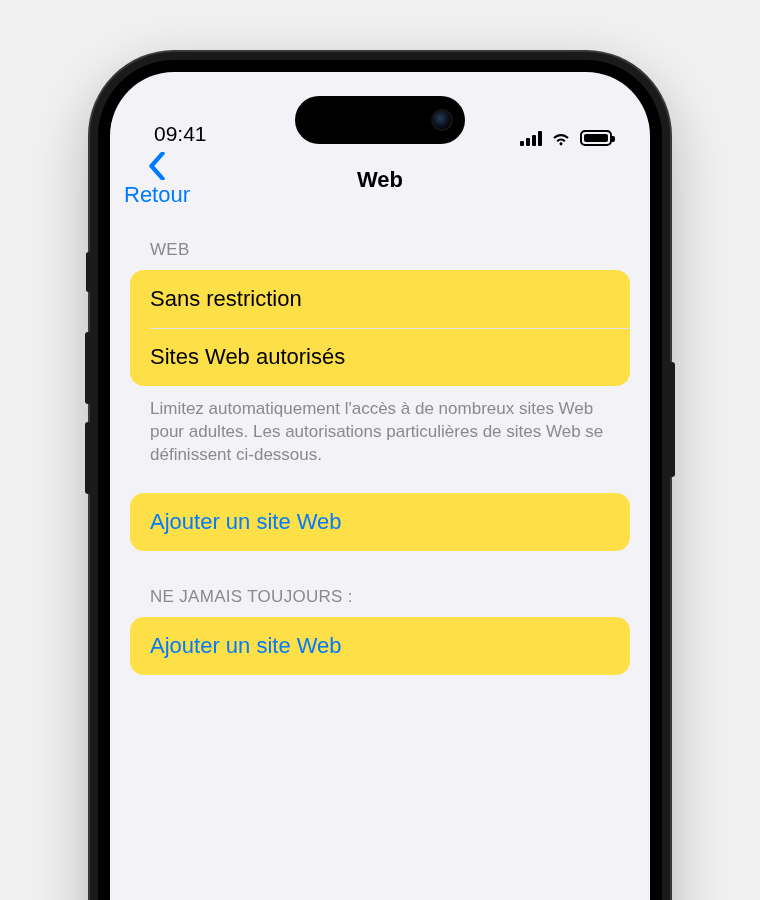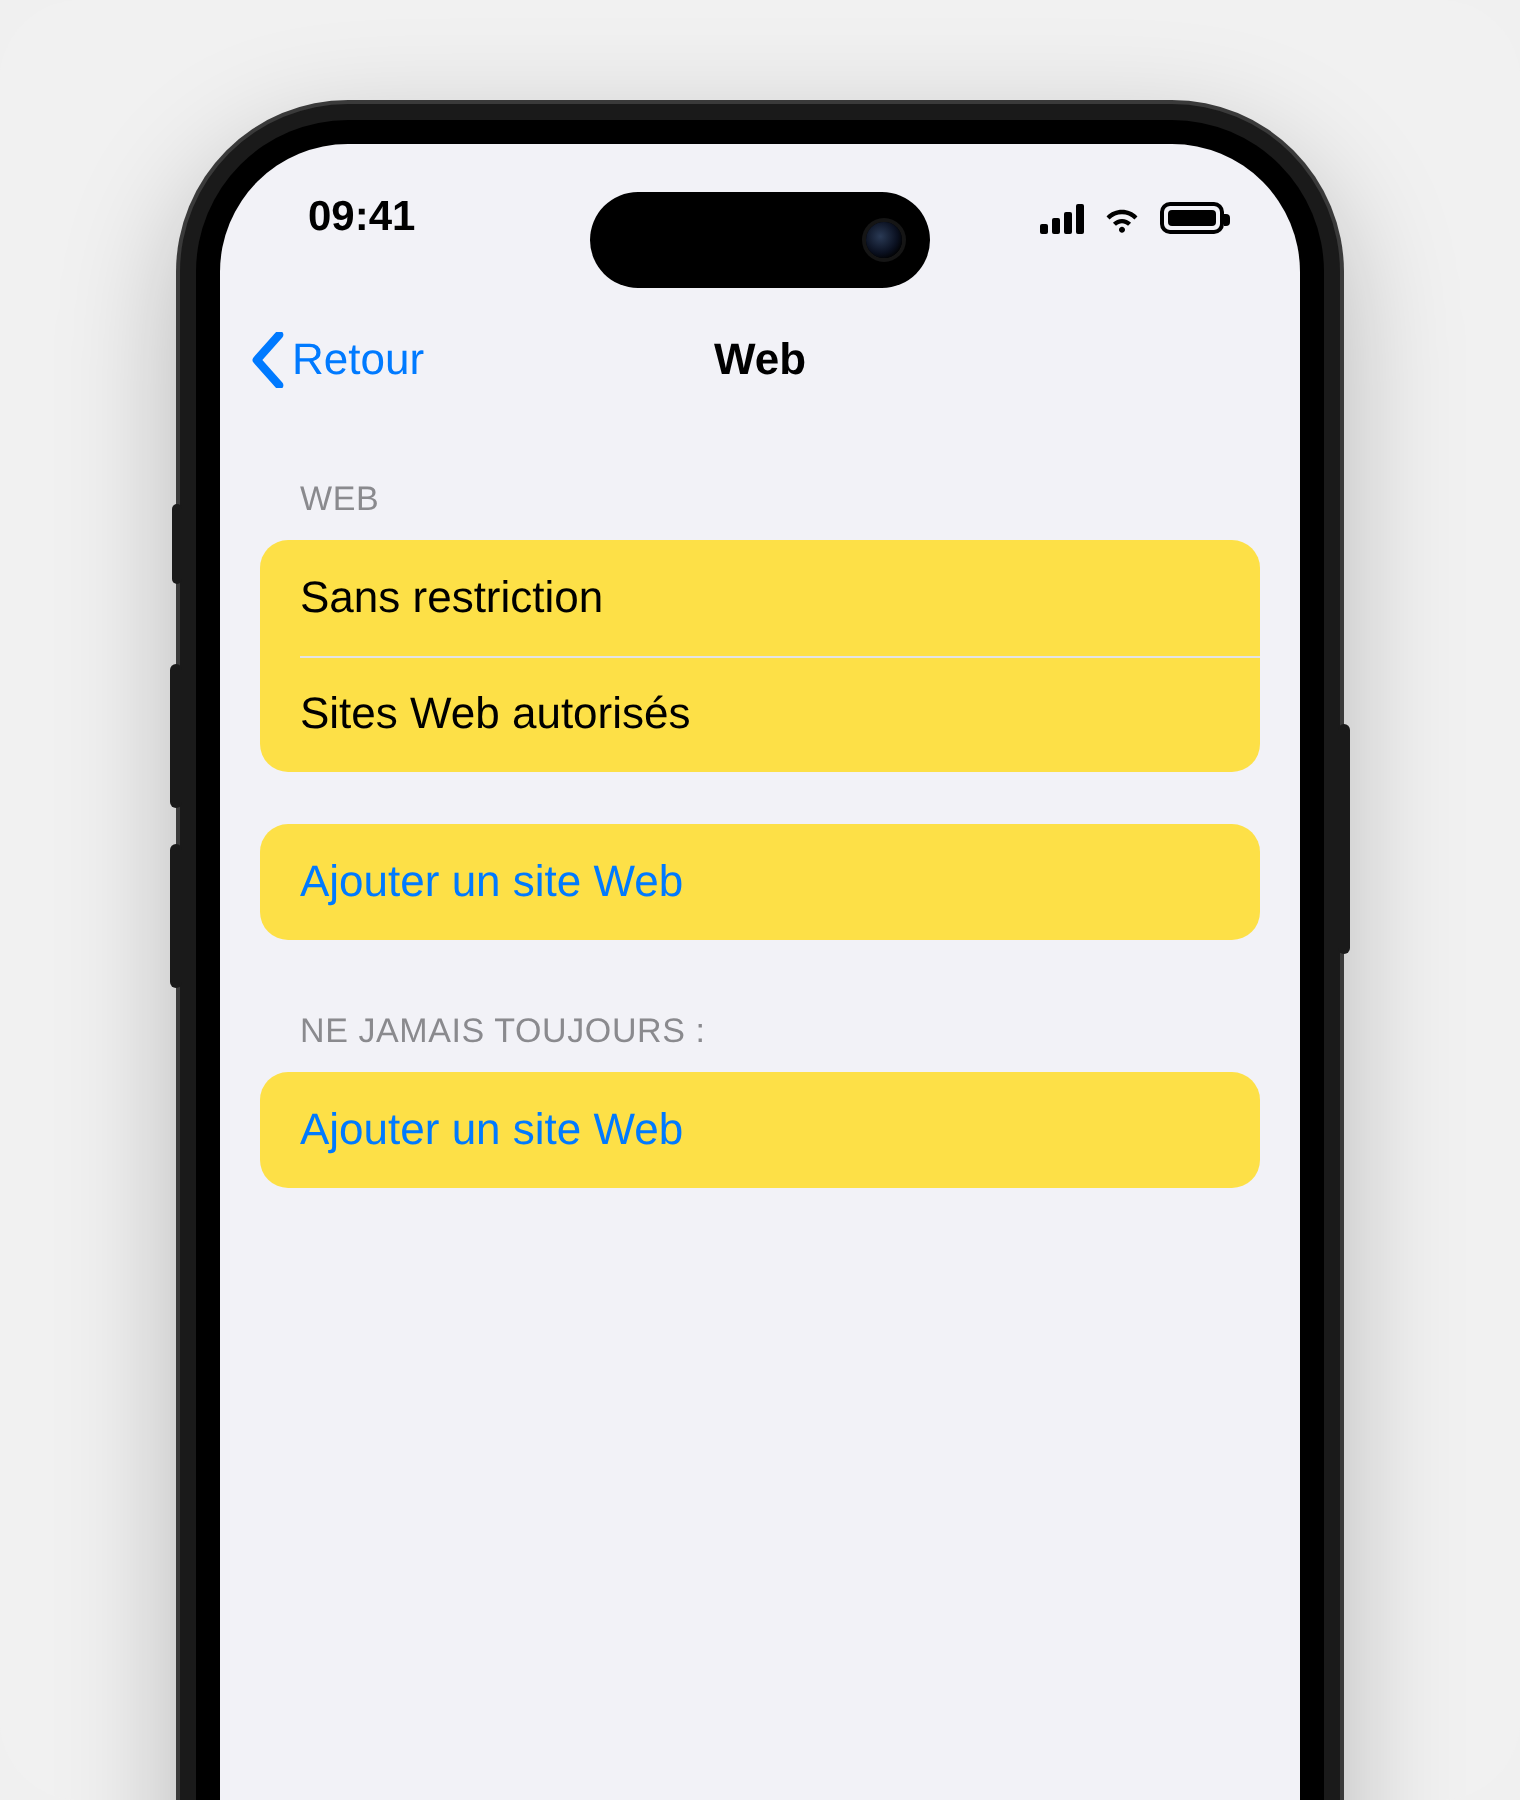--- a/index.html
+++ b/index.html
@@ -73,24 +73,24 @@
   }
   .island .cam {
     width: 18px; height: 18px; border-radius: 50%;
     background: radial-gradient(circle at 40% 40%, #2a3a55 0%, #0a1020 55%, #000 80%);
     box-shadow: 0 0 0 2px #151515;
   }
 
   .statusbar {
     height: 80px;
     display: flex;
-    align-items: center;
+    align-items: flex-end;
     justify-content: space-between;
     padding: 0 38px 6px 44px;
-    font-weight: 700;
+    font-weight: 400;
     font-size: 21px;
   }
   .status-right { display: flex; align-items: center; gap: 8px; }
   .sig { display: flex; align-items: flex-end; gap: 2px; height: 15px; }
   .sig span { width: 4px; background: #000; border-radius: 1px; }
   .sig span:nth-child(1){height:5px}
   .sig span:nth-child(2){height:8px}
   .sig span:nth-child(3){height:11px}
   .sig span:nth-child(4){height:15px}
   .wifi-svg { width:22px; height:16px; }
@@ -109,20 +109,21 @@
     border-bottom: 0;
   }
   .back {
     position: absolute;
     left: 14px;
     display: flex;
     align-items: center;
     gap: 2px;
     color: #007aff;
     font-size: 22px;
+    flex-direction: column;
   }
   .back svg { width: 20px; height: 28px; }
   .nav-title {
     font-size: 22px;
     font-weight: 600;
     color: #000;
   }
 
   .content {
     padding: 22px 20px 0;
@@ -213,20 +214,21 @@
         <div class="content">
           <div class="section-header">WEB</div>
           <div class="group">
             <div class="row">
               <span>Sans restriction</span>
             </div>
             <div class="row">
               <span>Sites Web autorisés</span>
             </div>
           </div>
+          <div class="footer-text">Limitez automatiquement l'accès à de nombreux sites Web pour adultes. Les autorisations particulières de sites Web se définissent ci-dessous.</div>
 
           <div class="spacer"></div>
 
           <div class="group">
             <div class="row link">
               <span>Ajouter un site Web</span>
             </div>
           </div>
 
           <div class="spacer"></div>

